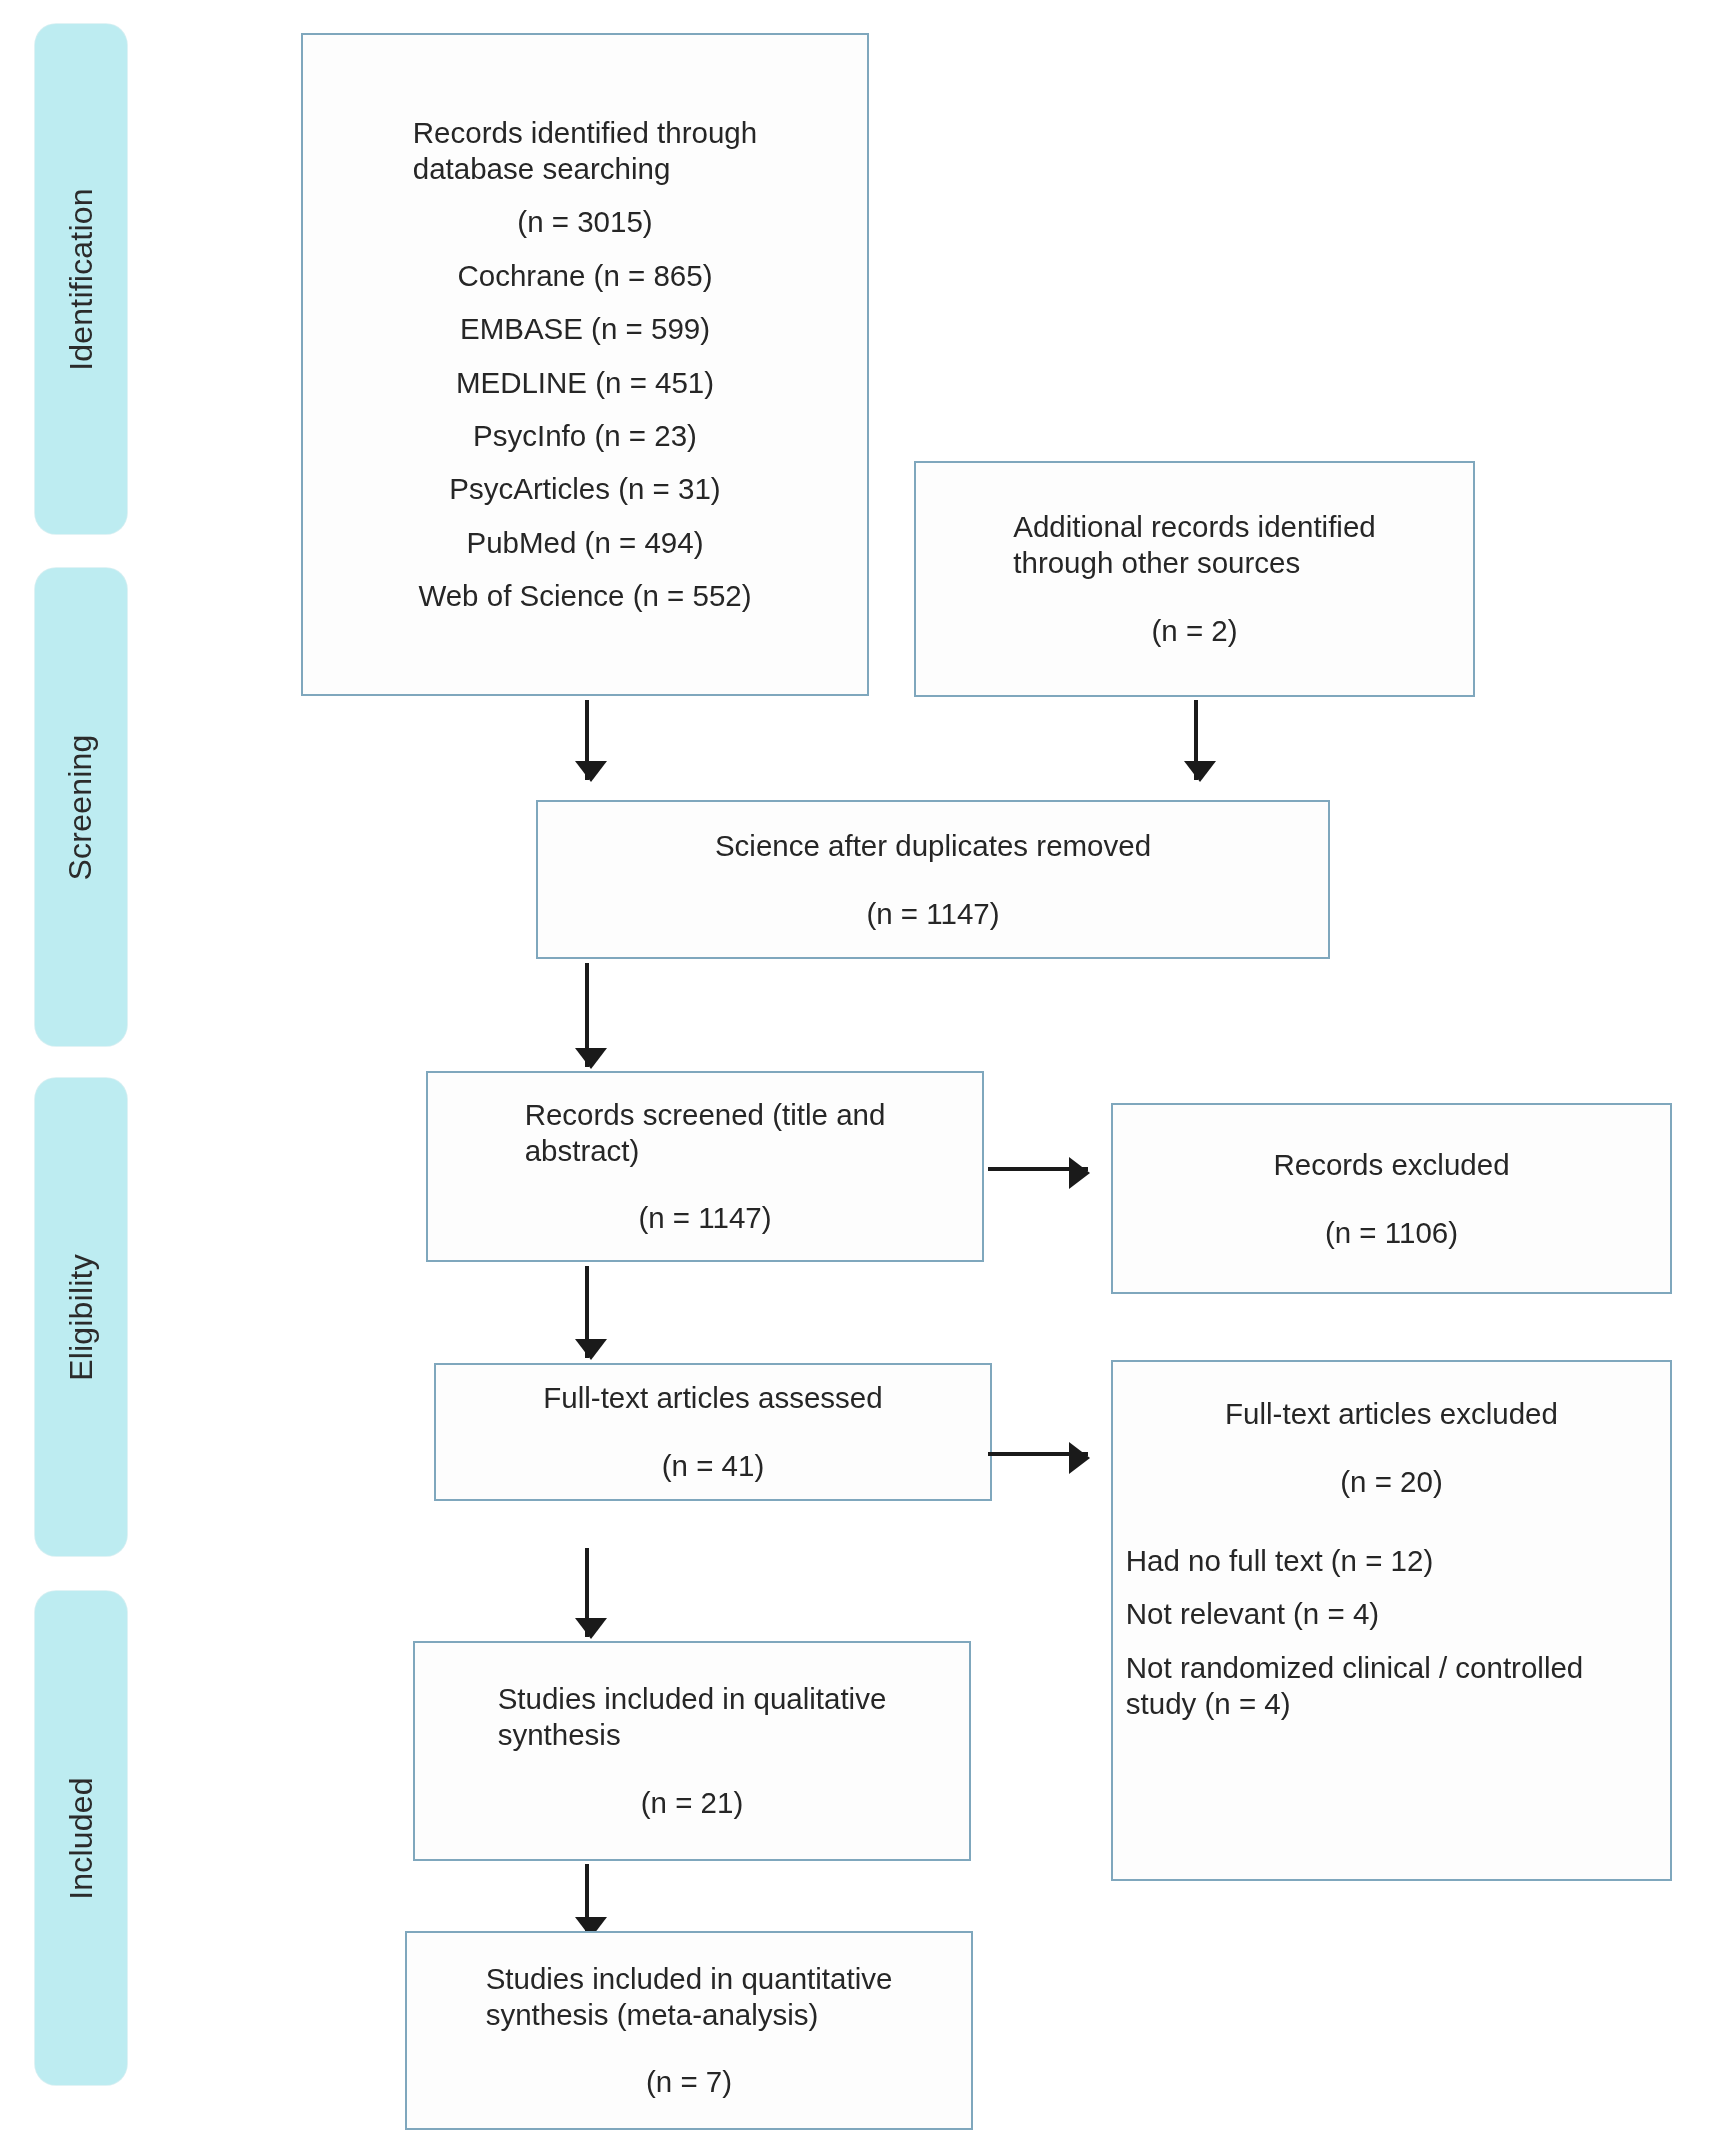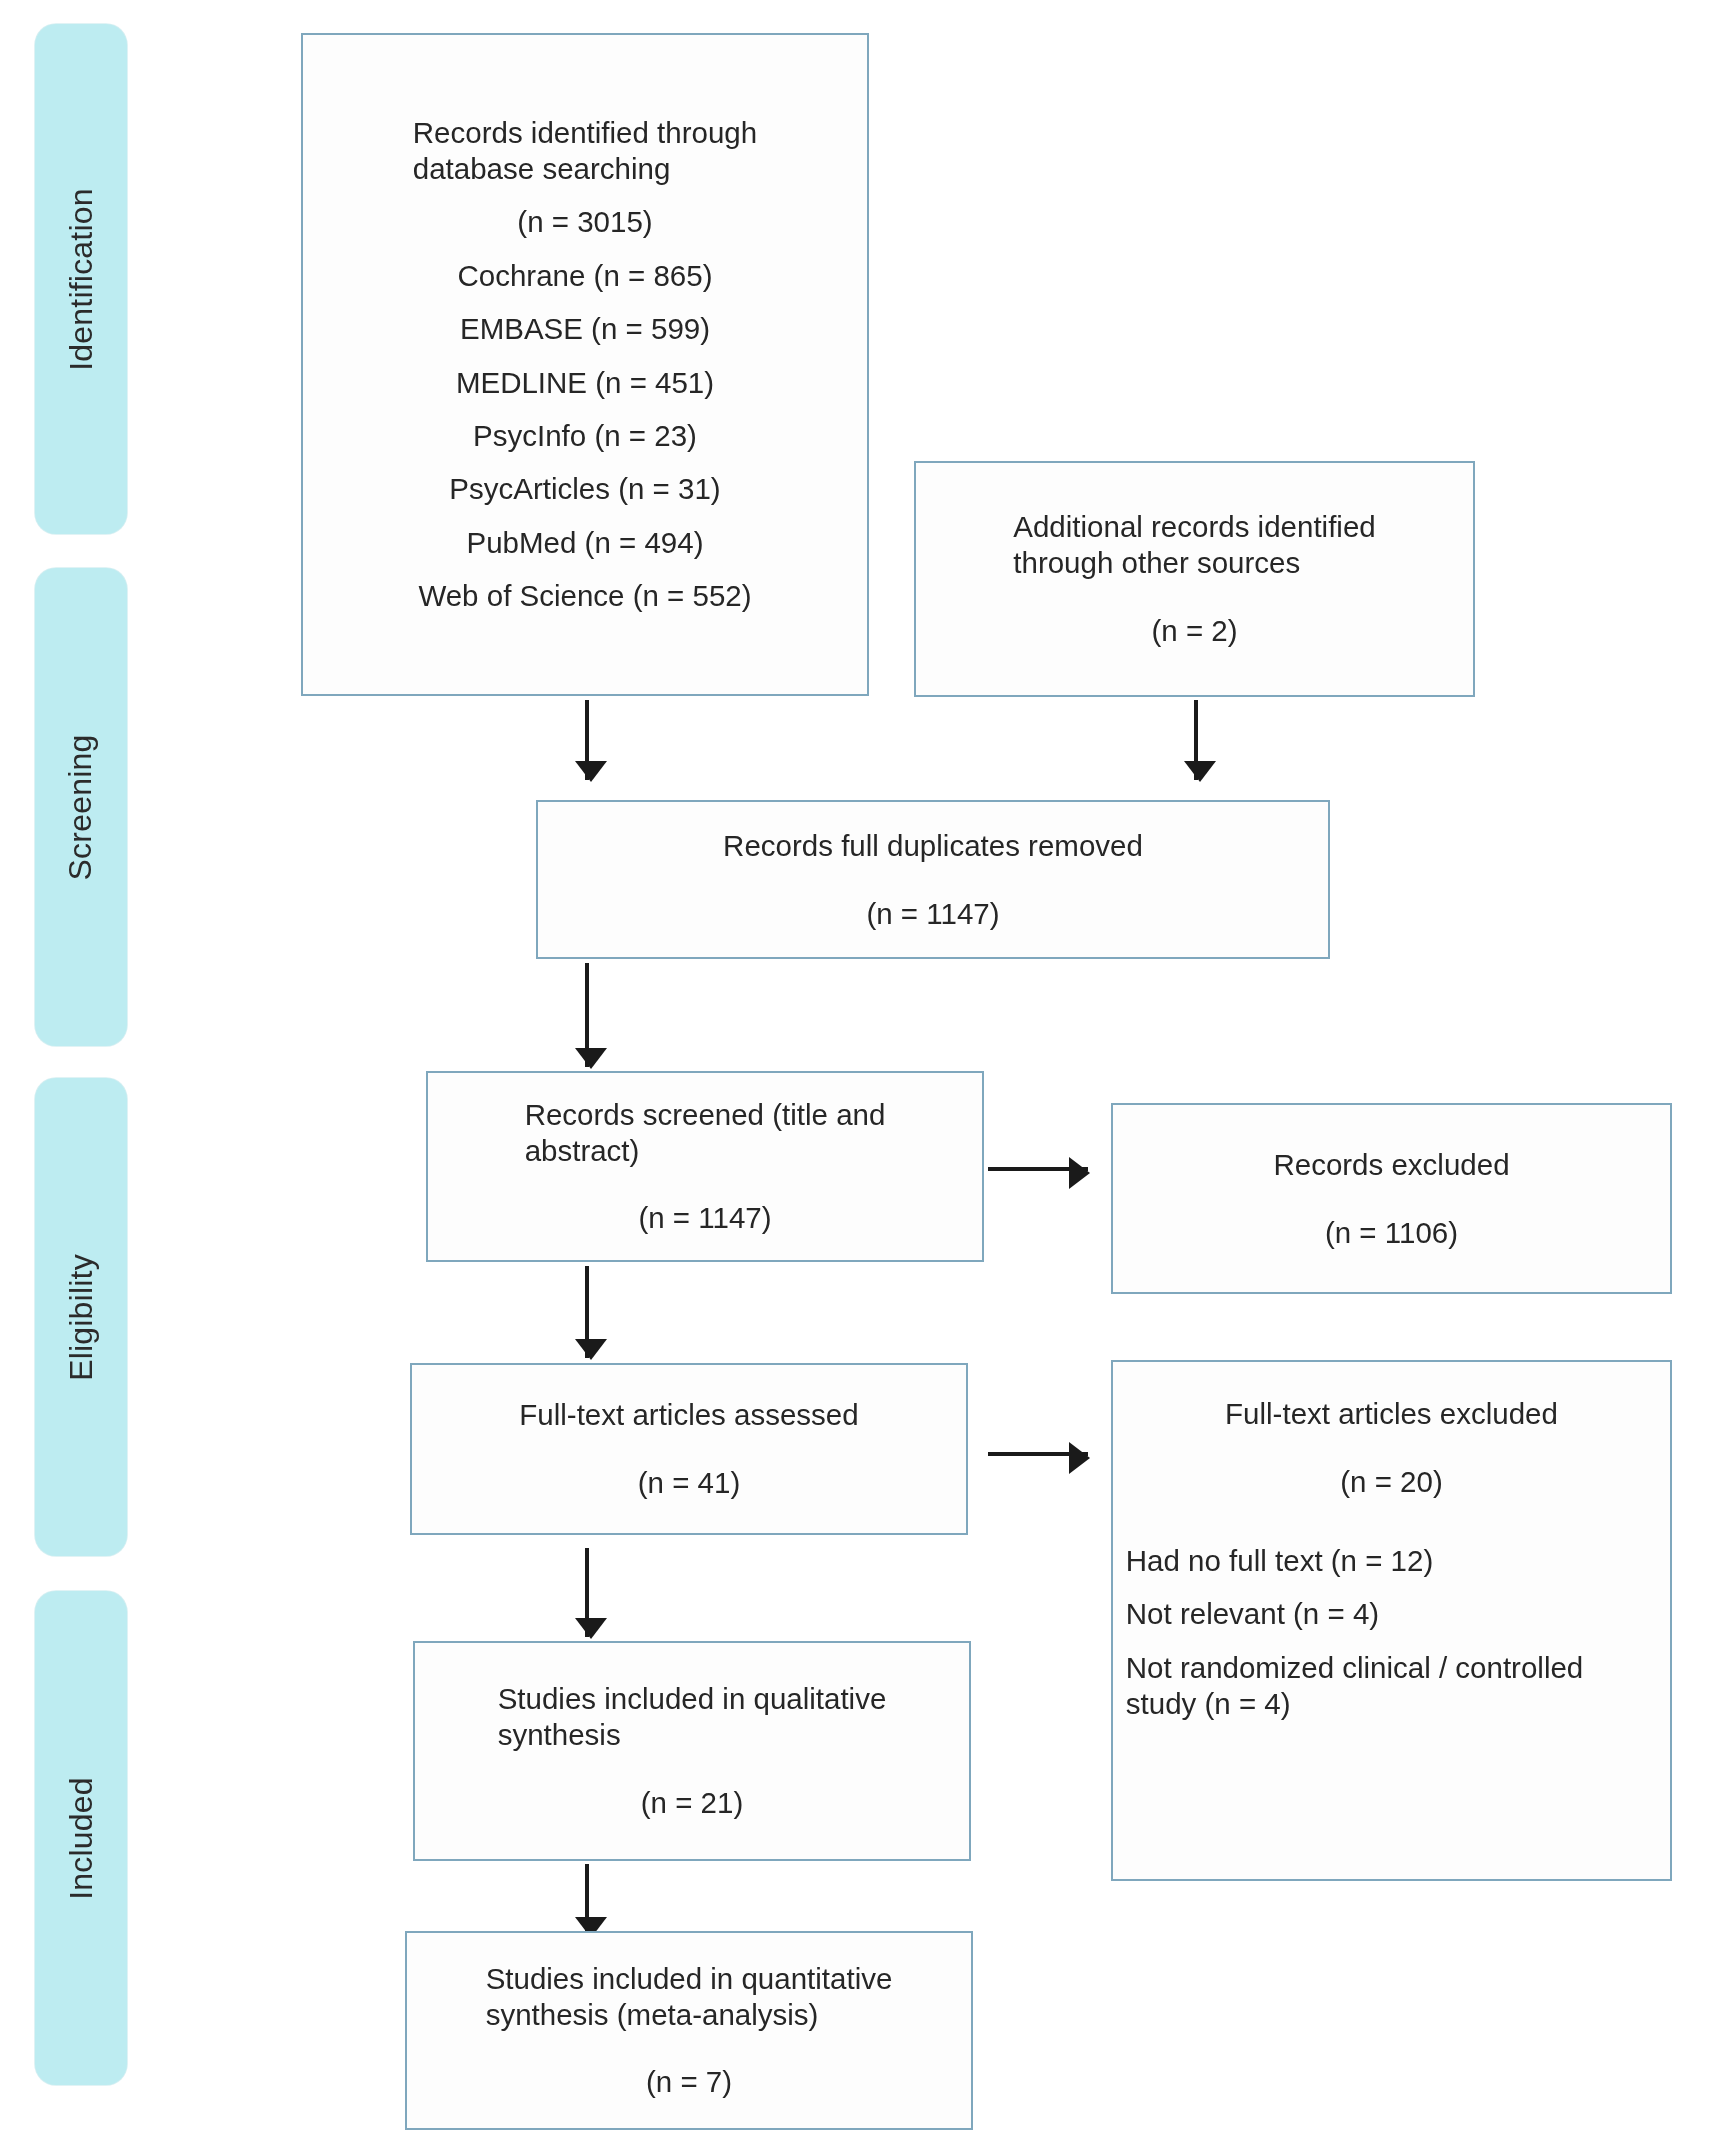--- a/index.html
+++ b/index.html
@@ -147,21 +147,21 @@
     <div class="line">Additional records identified
 through other sources</div>
     <div class="gap-md"></div>
     <div class="line">(n = 2)</div>
   </div>
 
   <div class="arrow-v" style="left:585px; top:700px; height:80px;"></div>
   <div class="arrow-v" style="left:1194px; top:700px; height:80px;"></div>
 
   <div class="box" style="left:536px; top:800px; width:794px; height:159px;">
-    <div class="line">Records full duplicates removed</div>
+    <div class="line">Science after duplicates removed</div>
     <div class="gap-md"></div>
     <div class="line">(n = 1147)</div>
   </div>
 
   <div class="arrow-v" style="left:585px; top:963px; height:104px;"></div>
 
   <div class="box" style="left:426px; top:1071px; width:558px; height:191px;">
     <div class="line">Records screened (title and
 abstract)</div>
     <div class="gap-md"></div>
@@ -171,21 +171,21 @@
   <div class="box" style="left:1111px; top:1071px; width:561px; height:191px;margin-top:32px;">
     <div class="line">Records excluded</div>
     <div class="gap-md"></div>
     <div class="line">(n = 1106)</div>
   </div>
 
   <div class="arrow-h" style="left:988px; top:1167px; width:100px;"></div>
 
   <div class="arrow-v" style="left:585px; top:1266px; height:92px;"></div>
 
-  <div class="box" style="left:410px; top:1363px; width:558px; height:172px;">
+  <div class="box" style="left:434px; top:1363px; width:558px; height:138px;">
     <div class="line">Full-text articles assessed</div>
     <div class="gap-md"></div>
     <div class="line">(n = 41)</div>
   </div>
 
   <div class="box left-align" style="left:1111px; top:1360px; width:561px; height:521px; justify-content:flex-start; padding-top:34px;">
     <div class="line" style="text-align:center;">Full-text articles excluded</div>
     <div class="gap-md"></div>
     <div class="line" style="text-align:center;">(n = 20)</div>
     <div class="gap-lg"></div>

